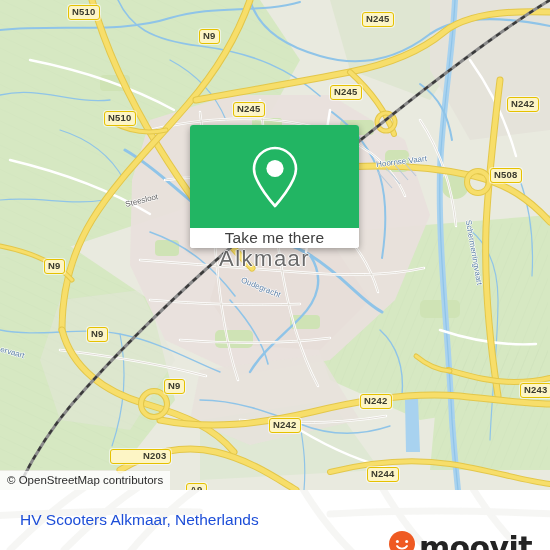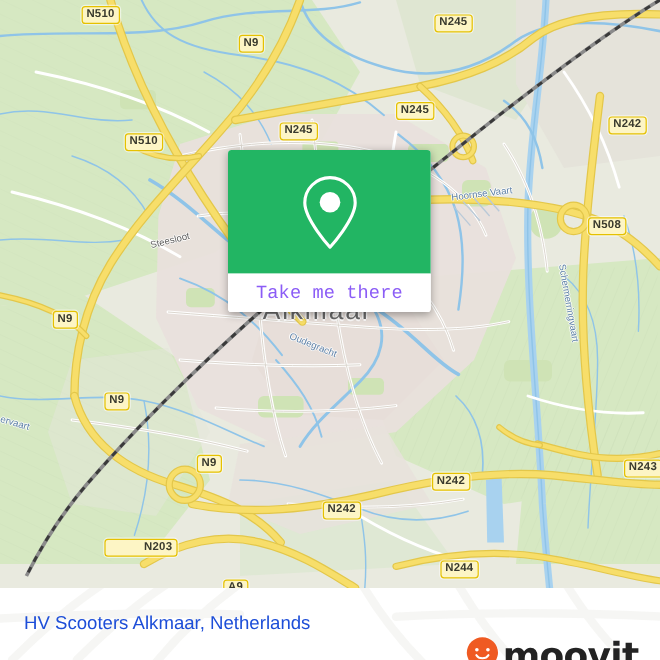--- a/index.html
+++ b/index.html
@@ -72,27 +72,26 @@
     border-radius:3px;
     overflow:hidden;
     box-shadow:0 2px 7px rgba(0,0,0,.33);
     background:#fff;
   }
   .card-head{
     height:103px;
     display:flex;align-items:center;justify-content:center;
   }
   .card-btn{
-    height:32px;
+    height:20px;
     background:#ffffff;
     display:flex;align-items:center;justify-content:center;
-    color:#8b5cf6;
+    color:#404040;
     font-size:15.5px;
     letter-spacing:.1px;
-    font-family:Liberation Mono, monospace;
   }
 
   
   .footer{
     position:absolute;left:0;top:490px;width:550px;height:60px;
     background:#ffffff;
     overflow:hidden;
   }
   .footer-bg{position:absolute;left:0;top:0;opacity:.5;}
   .footer-title{
@@ -291,39 +290,40 @@
       </g>
     </svg>
 
     <div class="shield y" style="left:68px;top:5px;">N510</div>
     <div class="shield y" style="left:199px;top:29px;">N9</div>
     <div class="shield y" style="left:362px;top:12px;">N245</div>
     <div class="shield y" style="left:330px;top:85px;">N245</div>
     <div class="shield y" style="left:507px;top:97px;">N242</div>
     <div class="shield y" style="left:104px;top:111px;">N510</div>
     <div class="shield y" style="left:233px;top:102px;">N245</div>
-    <div class="shield y" style="left:490px;top:181px;">N508</div>
+    <div class="shield y" style="left:490px;top:168px;">N508</div>
     <div class="shield y" style="left:44px;top:259px;">N9</div>
     <div class="shield y" style="left:87px;top:327px;">N9</div>
     <div class="shield y" style="left:164px;top:379px;">N9</div>
     <div class="shield y" style="left:269px;top:418px;">N242</div>
     <div class="shield y" style="left:360px;top:394px;">N242</div>
     <div class="shield y" style="left:520px;top:383px;">N243</div>
-    <div class="shield y" style="left:87px;top:449px;padding-left:32px;">N203</div>
+    <div class="shield y" style="left:110px;top:449px;padding-left:32px;">N203</div>
     <div class="shield y" style="left:186px;top:483px;">A9</div>
     <div class="shield y" style="left:367px;top:467px;">N244</div>
 
     <div class="mlabel" style="left:125px;top:196px;transform:rotate(-14deg);">Steesloot</div>
     <div class="mlabel water" style="left:376px;top:157px;transform:rotate(-7deg);">Hoornse Vaart</div>
     <div class="mlabel water" style="left:240px;top:283px;transform:rotate(22deg);">Oudegracht</div>
     <div class="mlabel water" style="left:441px;top:248px;transform:rotate(80deg);">Schermerringvaart</div>
     <div class="mlabel water" style="left:0px;top:348px;transform:rotate(16deg);">ervaart</div>
 
     <div class="city" style="left:219px;top:246px;">Alkmaar</div>
 
+    <div class="attrib">© OpenStreetMap contributors</div>
   </div>
 
   <div class="card">
     <div class="card-head" style="background:#22b563;">
       <svg width="56" height="66" viewBox="0 0 56 66">
         <path d="M28 4 C16.4 4 7 13.4 7 25 C7 39 28 62 28 62 C28 62 49 39 49 25 C49 13.4 39.6 4 28 4 Z" fill="none" stroke="#ffffff" stroke-width="2.6" stroke-linejoin="round"></path>
         <circle cx="28" cy="24.5" r="8.6" fill="#ffffff"></circle>
       </svg>
     </div>
     <div class="card-btn">

